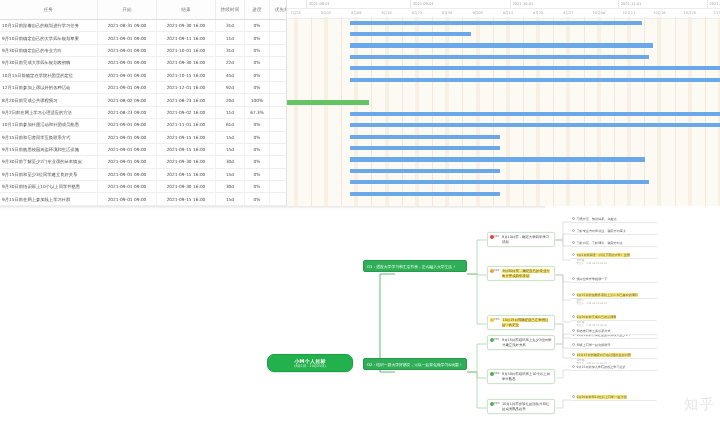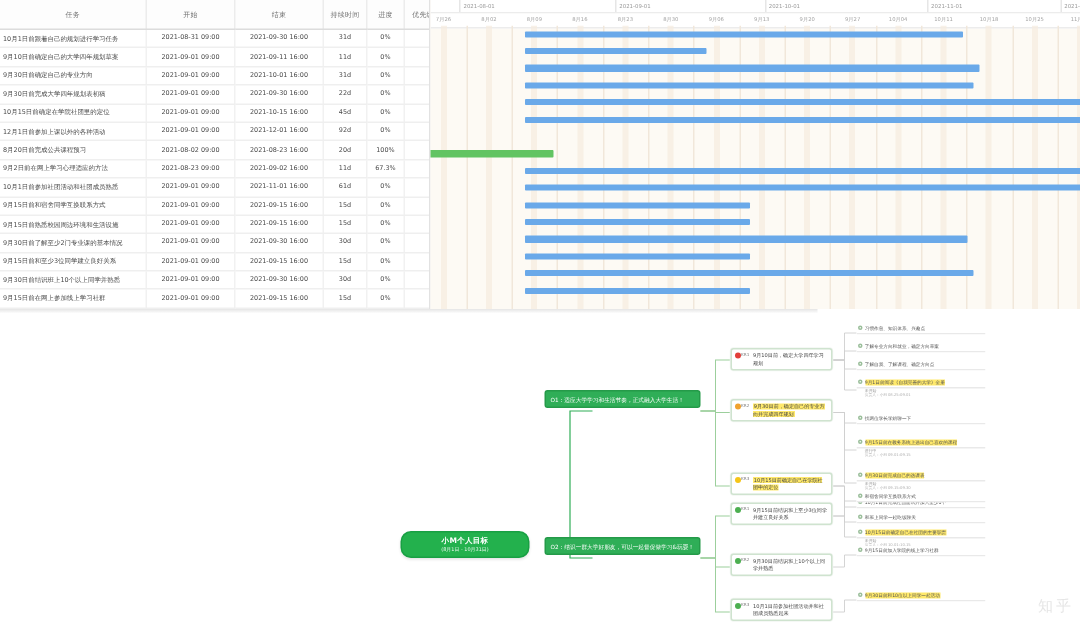--- a/index.html
+++ b/index.html
@@ -80,21 +80,21 @@
           border-bottom:1px solid #e9e9e9;background:#fff;}
   .n-leaf .chk{position:absolute;left:.8px;top:1.2px;width:3px;height:3px;border-radius:50%;
                border:.6px solid #9bbf9b;box-sizing:border-box;}
   .n-leaf .hl{background:#ffe96b;}
   .n-sub{font-size:2.6px;line-height:3.2px;color:#9a9a9a;padding:0 2px 0 5.5px;}
   .n-meta{font-size:2.5px;line-height:3.1px;color:#b0b0b0;padding:0 2px 0 5.5px;}
 
   
   #watermark{position:absolute;right:4px;bottom:10px;text-align:right;
              pointer-events:none;user-select:none;}
-  #wm-top{font-size:10px;color:rgba(170,170,170,.30);letter-spacing:2px;line-height:13px;
+  #wm-top{font-size:14px;color:rgba(170,170,170,.30);letter-spacing:2px;line-height:13px;
           font-family:"DejaVu Sans","Liberation Sans",sans-serif;}
   #wm-main{font-size:12.5px;color:rgba(120,120,120,.42);letter-spacing:1px;line-height:14px;}
   #shadowbar{position:absolute;left:0;top:206px;width:545px;height:3px;
              background:linear-gradient(180deg,rgba(0,0,0,.10),rgba(0,0,0,0));}
 </style>
 </head>
 <body>
 
 <div id="gantt-app">
   <div class="gantt-split">

